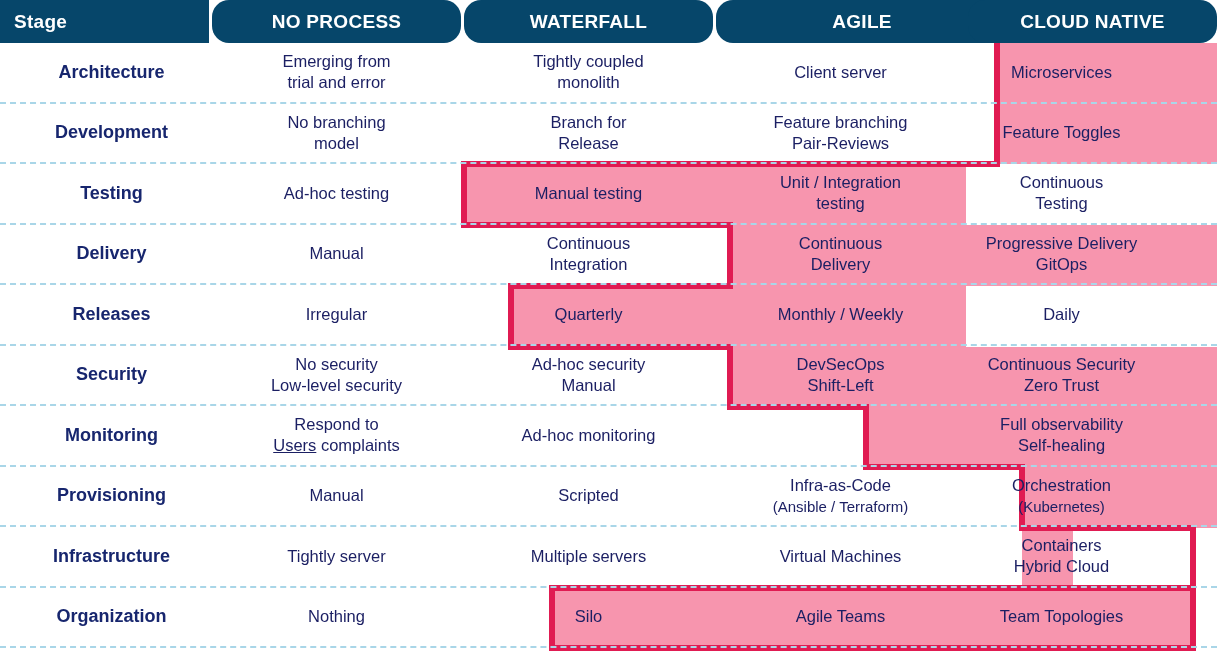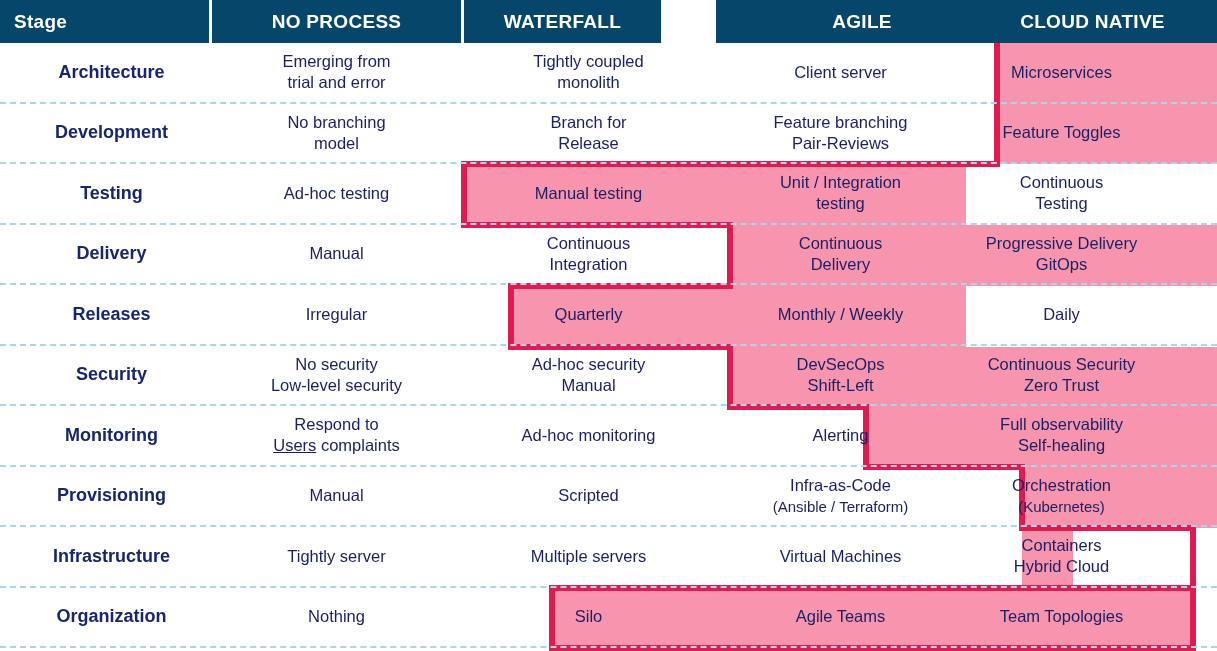--- a/index.html
+++ b/index.html
@@ -43,23 +43,24 @@
   }
   .hdr-stage {
     left: 0; width: 209px;
     padding-left: 14px;
     justify-content: flex-start;
     font-size: 19px;
   }
   .hdr-col {
     justify-content: center;
     text-align: center;
+    border-radius: 17px;
   }
   .hdr-c1 { left: 212px; width: 249px; }
-  .hdr-c2 { left: 464px; width: 197px; }
+  .hdr-c2 { left: 464px; width: 249px; }
   .hdr-c3 { left: 716px; width: 292px; }
   .hdr-c4 { left: 968px; width: 249px; }
 
   
   #pink-overlay {
     position: absolute;
     left: 0; top: 0;
     width: 1217px; height: 651px;
     z-index: 2;
     pointer-events: none;
@@ -336,23 +337,20 @@
         <div class="cell stage">
           <span class="ln">Monitoring</span>
         </div>
         <div class="cell c2">
           <span class="ln">Ad-hoc monitoring</span>
         </div>
         <div class="cell c1">
           <span class="ln">Respond to</span>
           <span class="ln"><span class="u">Users</span> complaints</span>
         </div>
-        <div class="cell c3">
-          <span class="ln">Alerting</span>
-        </div>
         <div class="cell c4">
           <span class="ln">Full observability</span>
           <span class="ln">Self-healing</span>
         </div>
       </div>
       <div class="row">
         <div class="cell stage">
           <span class="ln">Provisioning</span>
         </div>
         <div class="cell c1">

